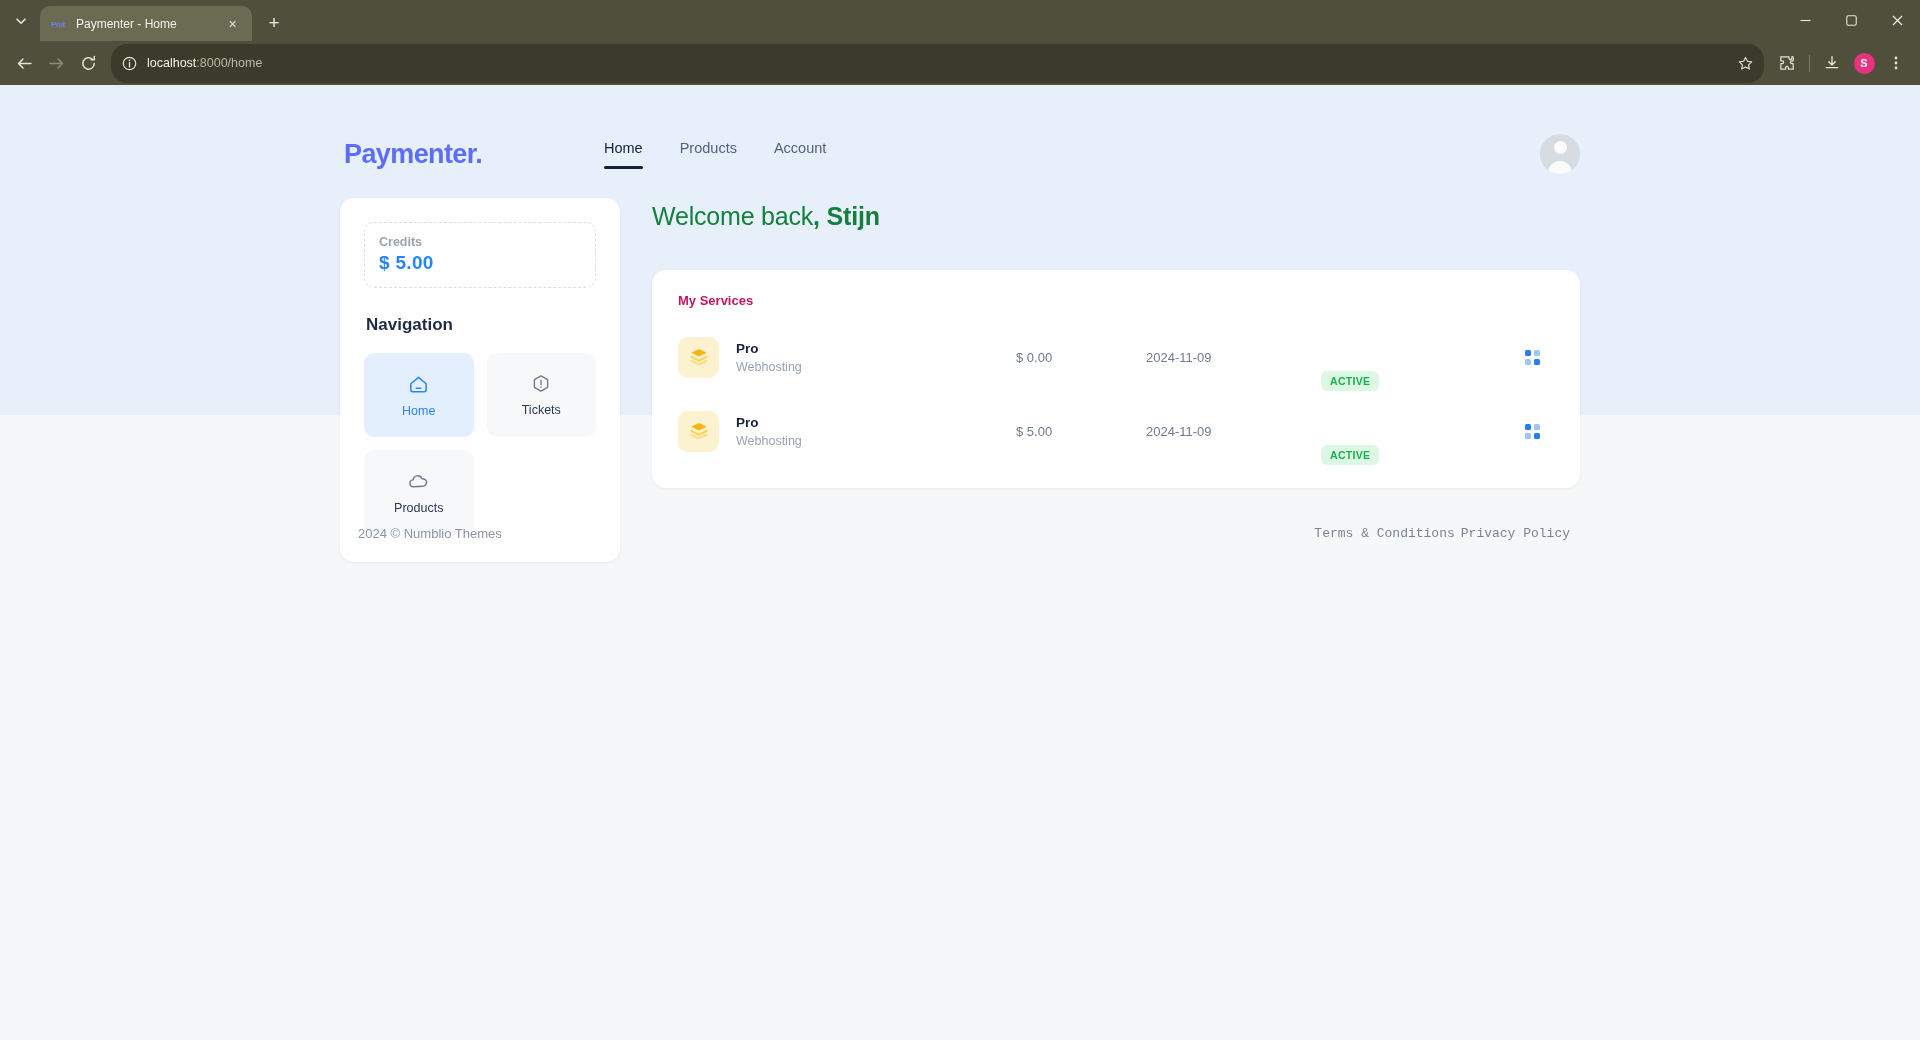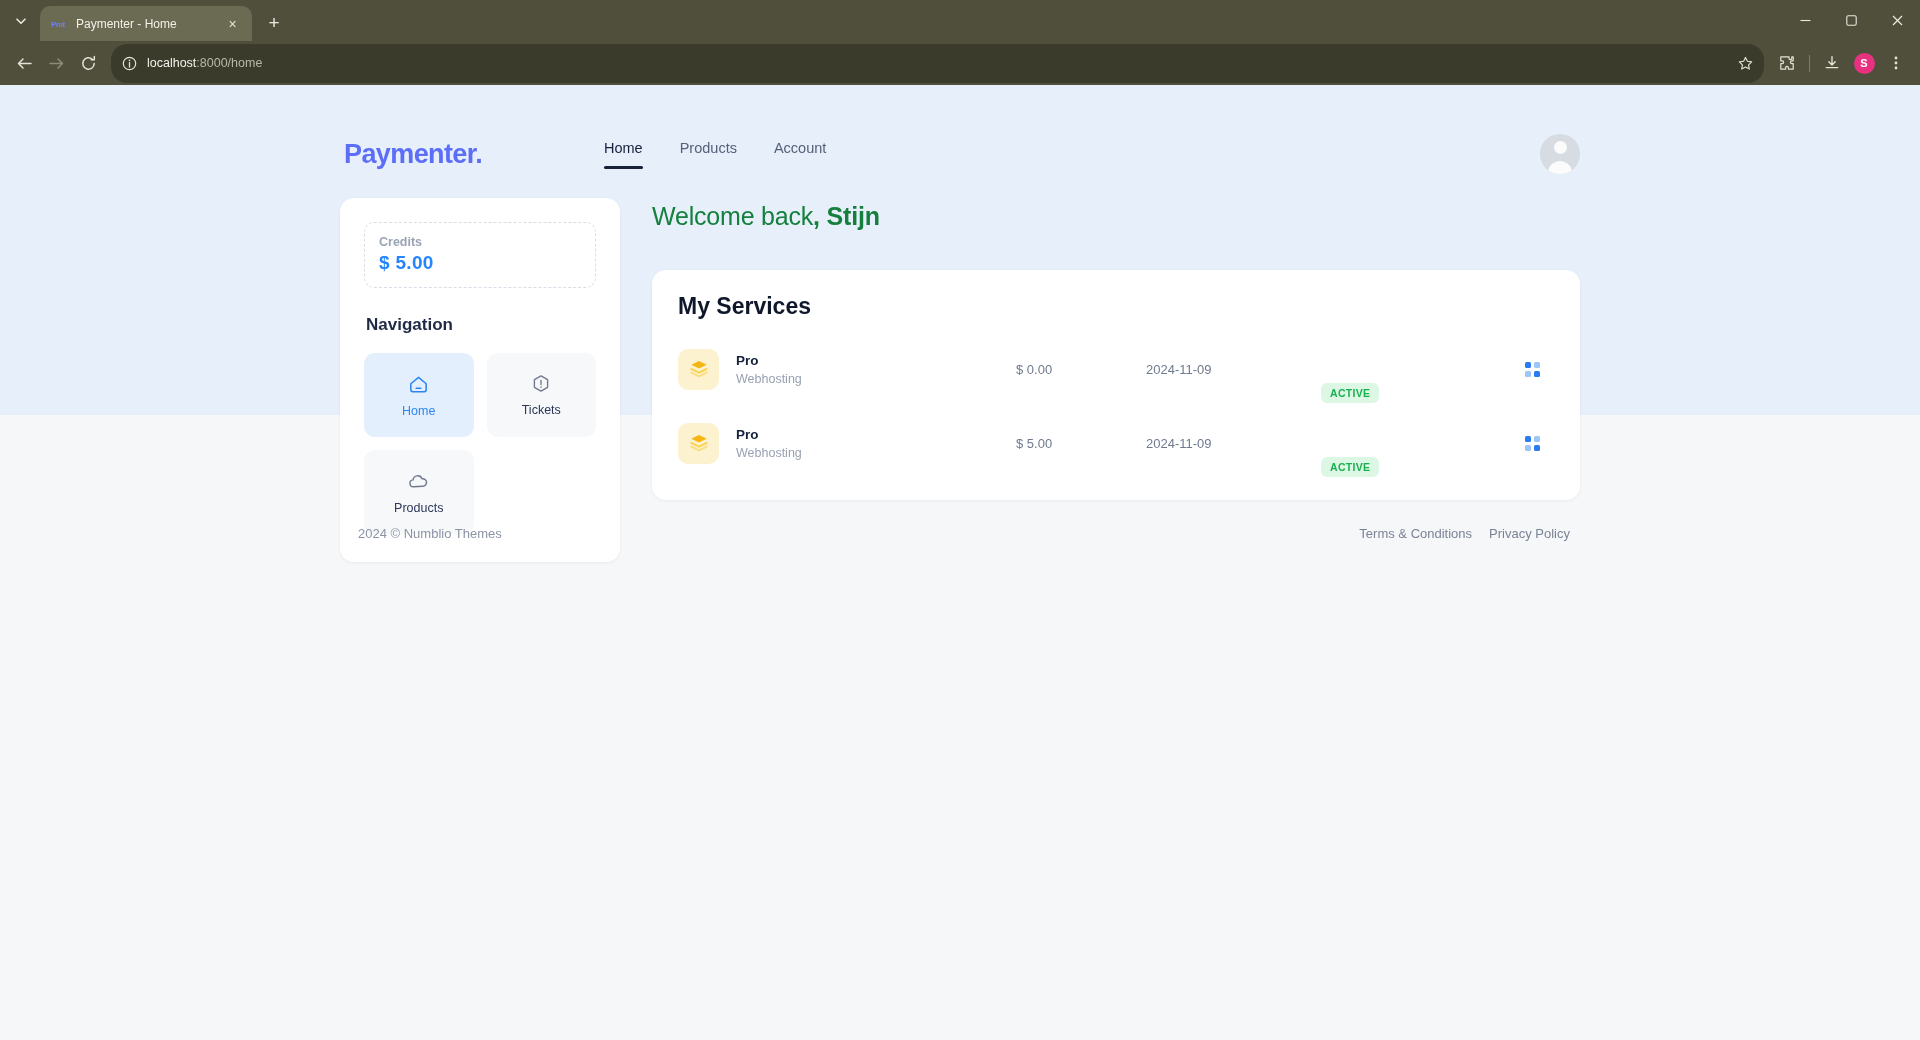--- a/index.html
+++ b/index.html
@@ -161,21 +161,21 @@
     font-size: 25px; color: #15803d; font-weight: 300; letter-spacing: -0.2px;
   }
   .welcome b { font-weight: bold; }
   .welcome-sub { font-size: 13px; color: #6a7385; margin-top: 9px; }
 
   .services-card {
     margin-top: 39px; background: #fff; border-radius: 14px;
     padding: 23px 26px 22px 26px;
     box-shadow: 0 1px 3px rgba(20,30,60,.06);
   }
-  .services-title { font-size: 23px; font-weight: bold; color: #0f172a; }
+  .services-title { font-size: 13px; font-weight: bold; color: #be185d; }
   .services-sub { font-size: 12.5px; color: #9aa3b3; margin-top: 4px; }
 
   .service-row {
     display: flex; align-items: center; height: 70px; margin-top: 4px;
   }
   .svc-icon {
     width: 41px; height: 41px; border-radius: 10px; background: #fdf2cf;
     display: flex; align-items: center; justify-content: center; flex: none;
   }
   .svc-names { margin-left: 17px; width: 280px; }
@@ -193,21 +193,21 @@
   .grid-icon { display: grid; grid-template-columns: 6px 6px; gap: 3px; }
   .grid-icon i { width: 6px; height: 6px; border-radius: 1.5px; display: block; }
 
   
   .footer {
     width: 1240px; margin: 0 auto; display: flex; align-items: center;
     position: absolute; left: 50%; transform: translateX(-50%); bottom: 0;
     height: 58px;
   }
   .footer-left { font-size: 13px; color: #8c94a4; padding-left: 18px; }
-  .footer-right { margin-left: auto; display: flex; gap: 17px; padding-right: 10px; }
+  .footer-right { margin-left: auto; display: flex; gap: 6px; padding-right: 10px; font-family: Liberation Mono, monospace; }
   .footer-link { font-size: 13px; color: #7a8396; }
 </style>
 </head>
 <body>
 
 <div class="browser-chrome">
 
   <div class="tabstrip">
     <div class="tab-list-btn">
       <svg width="12" height="12" viewBox="0 0 12 12">

